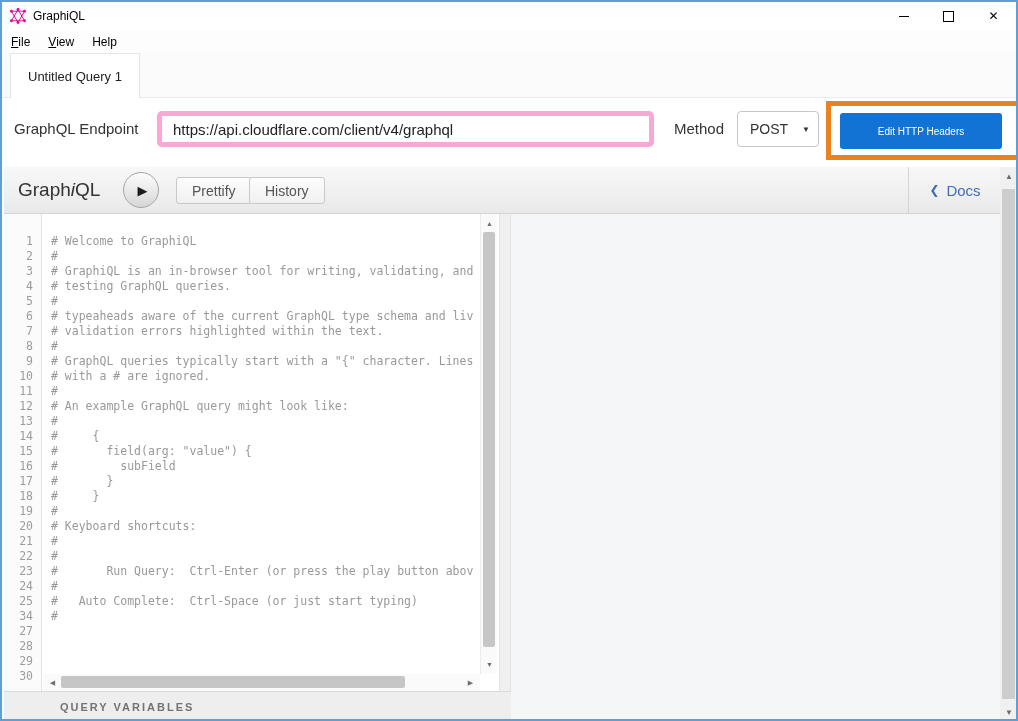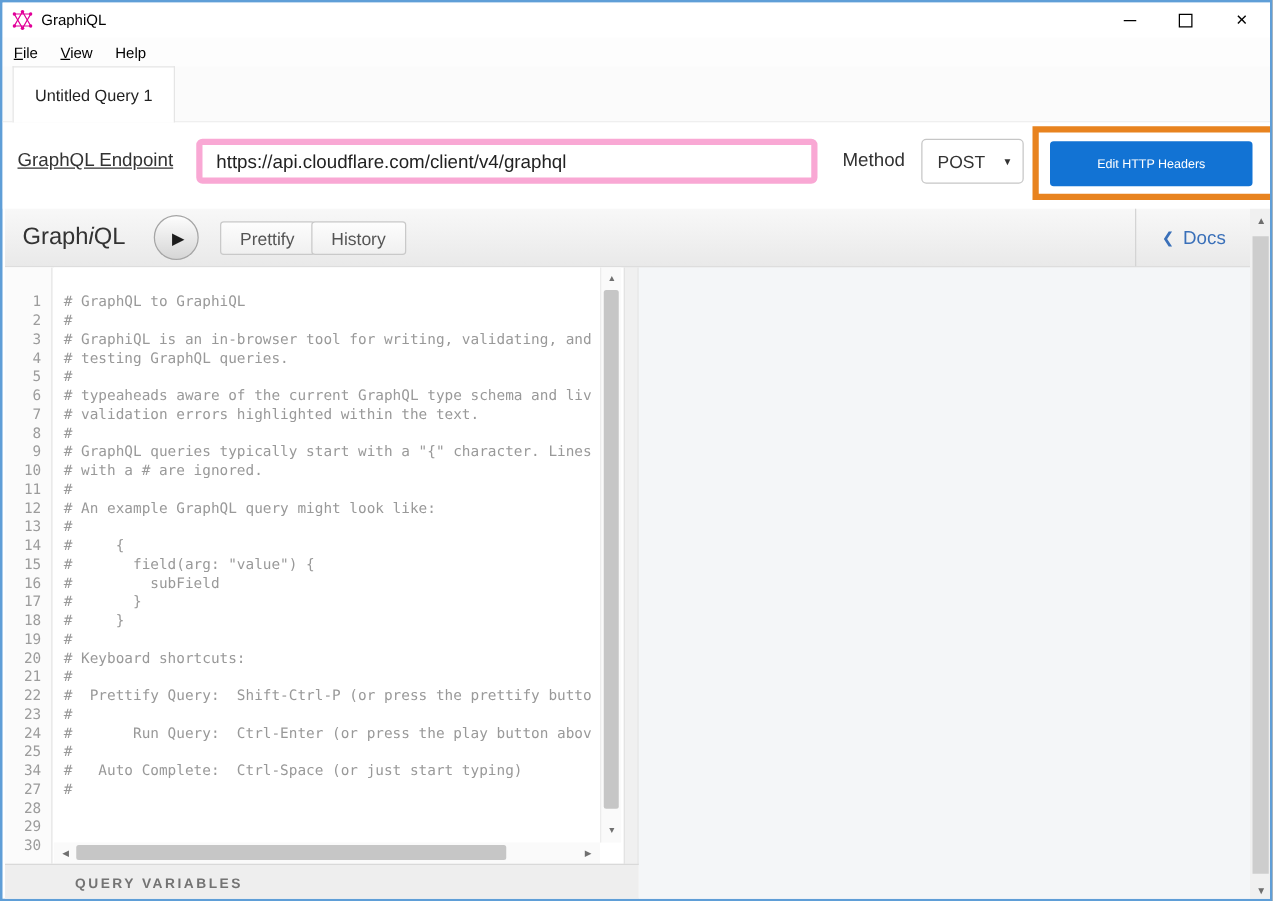--- a/index.html
+++ b/index.html
@@ -20,21 +20,21 @@
   
   .menubar{position:absolute;left:0;top:28px;width:1014px;height:23px;background:#fdfdfd;display:flex;align-items:center;font-size:12px;color:#000;}
   .menu-item{padding:3px 9px;cursor:default;}
   .menu-item .u{text-decoration:underline;}
   
   .tabstrip{position:absolute;left:0;top:51px;width:1014px;height:45px;background:#fbfbfb;border-bottom:1px solid #ebebeb;box-sizing:border-box;}
   .tab{position:absolute;left:8px;top:0;height:45px;background:#fff;border:1px solid #e5e5e5;border-bottom:none;box-sizing:border-box;
        display:flex;align-items:center;padding:0 17px;font-size:13px;color:#222;z-index:2;}
   
   .request-row{position:absolute;left:0;top:96px;width:1014px;height:69px;background:#fff;}
-  .endpoint-label{position:absolute;left:12px;top:22px;font-size:15px;color:#333;text-decoration:underline;}
+  .endpoint-label{position:absolute;left:12px;top:22px;font-size:15px;color:#333;}
   .endpoint-input{position:absolute;left:155px;top:13px;width:497px;height:36px;box-sizing:border-box;border:5px solid #f9a8d4;border-radius:5px;
        font-size:15px;color:#222;padding:0 11px;font-family:"Liberation Sans",sans-serif;outline:none;background:#fff;}
   .method-label{position:absolute;left:672px;top:22px;font-size:15px;color:#333;}
   .method-select{position:absolute;left:735px;top:13px;width:82px;height:36px;box-sizing:border-box;border:1px solid #c6c6c6;border-radius:4px;background:#fff;cursor:pointer;
        display:flex;align-items:center;}
   .method-value{font-size:14px;color:#333;margin-left:12px;}
   .select-caret{position:absolute;right:8px;top:13px;font-size:8px;color:#333;}
   .annotation-box{position:absolute;left:824px;top:3px;width:200px;height:59px;box-sizing:border-box;border:5px solid var(--annotation-orange,#e8831f);}
   .headers-button{position:absolute;left:838px;top:15px;width:162px;height:36px;background:var(--accent-blue,#1273d4);color:#fff;
        border:none;border-radius:3px;font-size:10px;font-family:"Liberation Sans",sans-serif;cursor:pointer;}
@@ -182,42 +182,41 @@
         <div class="ln">23</div>
         <div class="ln">24</div>
         <div class="ln">25</div>
         <div class="ln">34</div>
         <div class="ln">27</div>
         <div class="ln">28</div>
         <div class="ln">29</div>
         <div class="ln">30</div>
       </div>
     <div class="code-area">
-        <div class="cl"># GraphQL to GraphiQL</div>
+        <div class="cl"># Welcome to GraphiQL</div>
         <div class="cl">#</div>
         <div class="cl"># GraphiQL is an in-browser tool for writing, validating, and</div>
         <div class="cl"># testing GraphQL queries.</div>
         <div class="cl">#</div>
         <div class="cl"># typeaheads aware of the current GraphQL type schema and liv</div>
         <div class="cl"># validation errors highlighted within the text.</div>
         <div class="cl">#</div>
         <div class="cl"># GraphQL queries typically start with a "{" character. Lines</div>
         <div class="cl"># with a # are ignored.</div>
         <div class="cl">#</div>
         <div class="cl"># An example GraphQL query might look like:</div>
         <div class="cl">#</div>
         <div class="cl">#     {</div>
         <div class="cl">#       field(arg: "value") {</div>
         <div class="cl">#         subField</div>
         <div class="cl">#       }</div>
         <div class="cl">#     }</div>
         <div class="cl">#</div>
         <div class="cl"># Keyboard shortcuts:</div>
         <div class="cl">#</div>
-        <div class="cl">#  Prettify Query:  Shift-Ctrl-P (or press the prettify butto</div>
         <div class="cl">#</div>
         <div class="cl">#       Run Query:  Ctrl-Enter (or press the play button abov</div>
         <div class="cl">#</div>
         <div class="cl">#   Auto Complete:  Ctrl-Space (or just start typing)</div>
         <div class="cl">#</div>
         <div class="cl"></div>
         <div class="cl"></div>
       </div>
     <div class="v-scroll">
       <div class="arrow up">▲</div>

